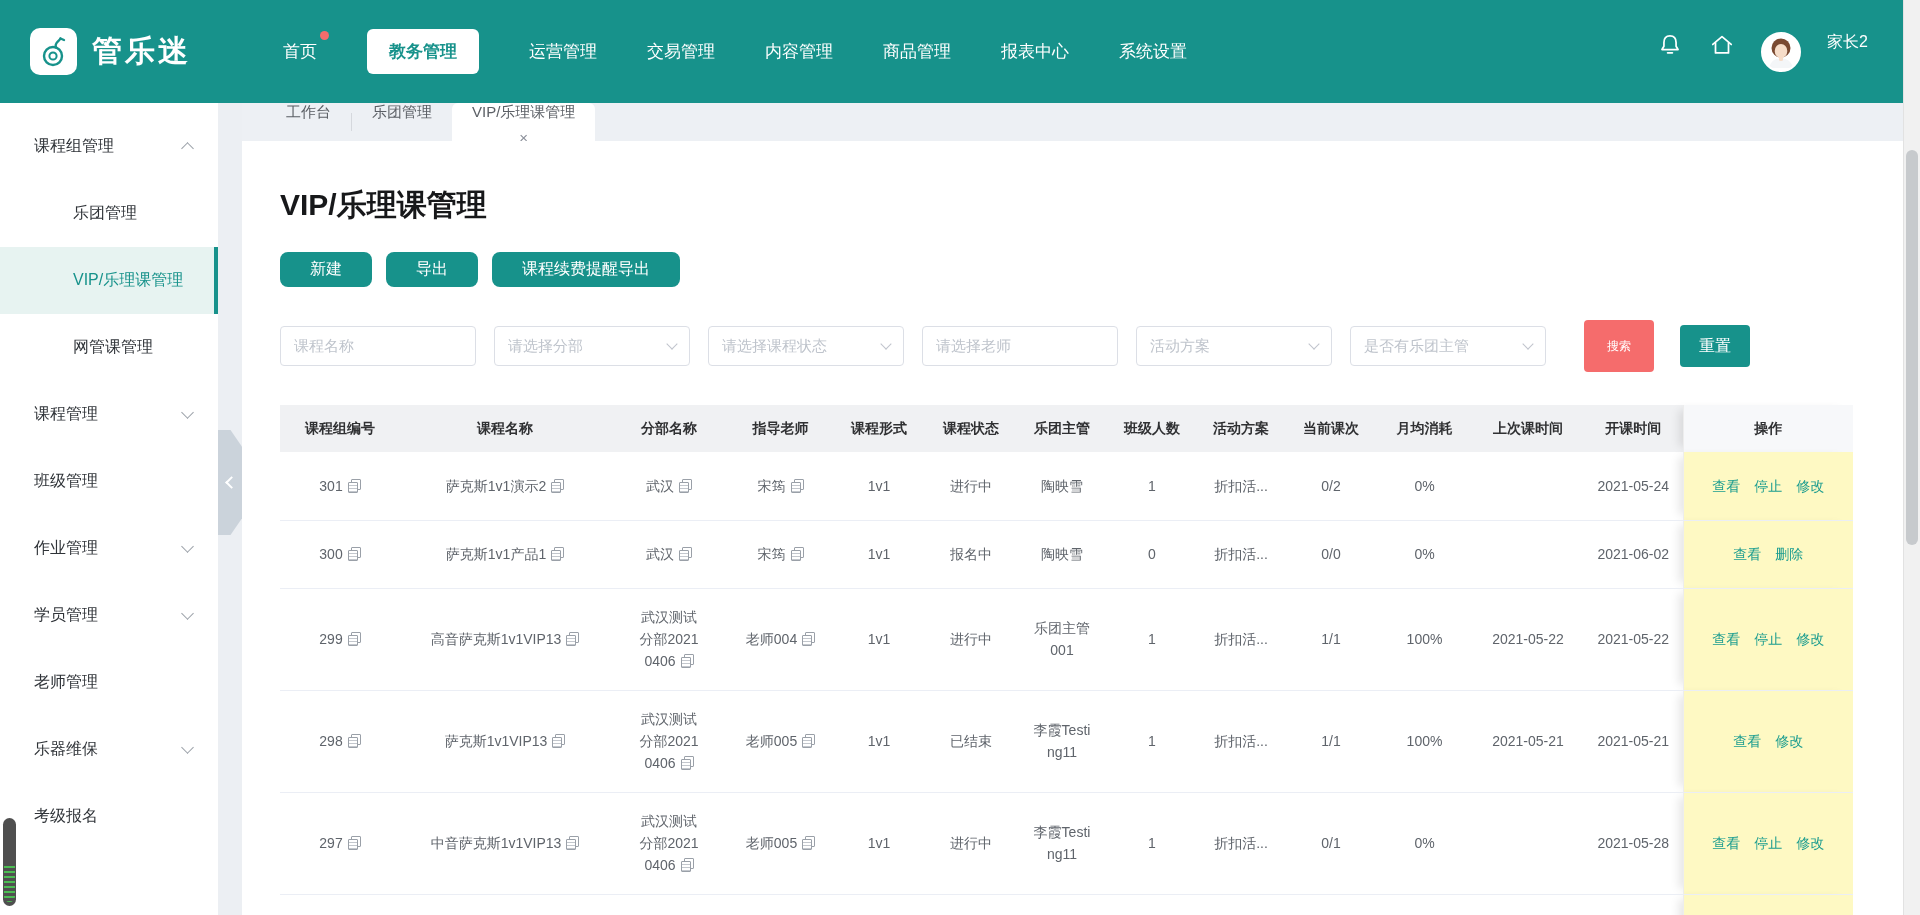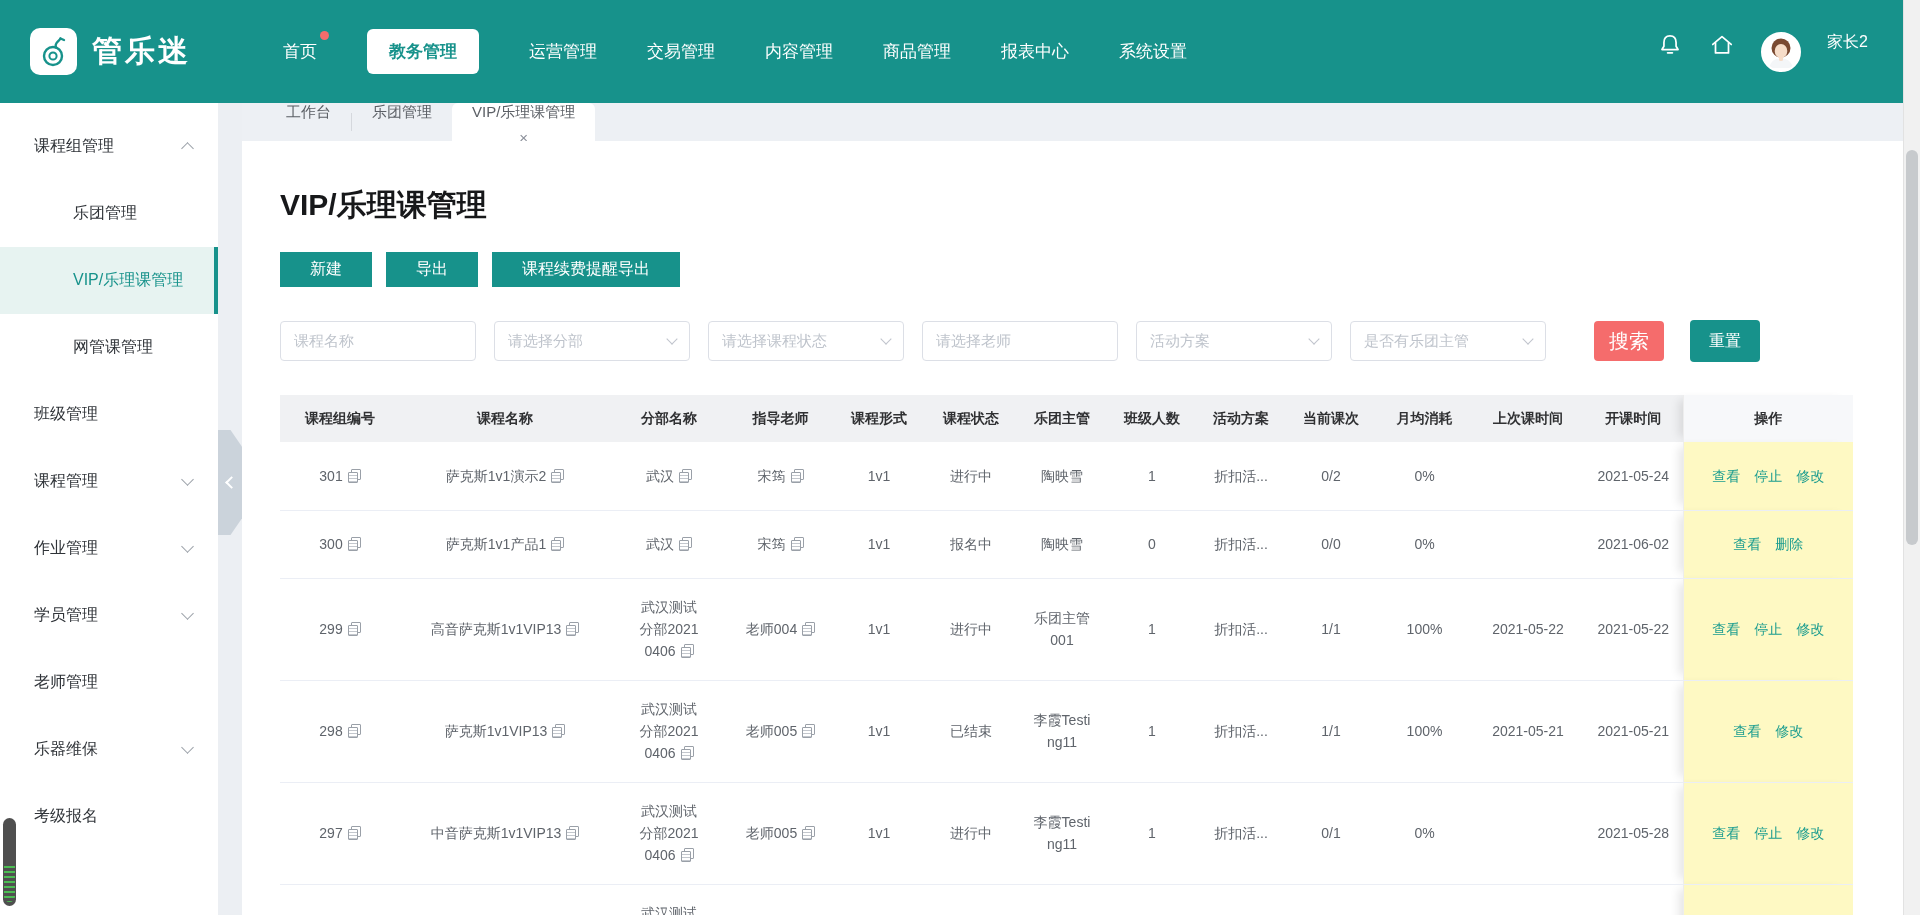--- a/index.html
+++ b/index.html
@@ -42,27 +42,27 @@
   .main{flex:1;display:flex;flex-direction:column;min-width:0;}
   .tabbar{height:38px;background:#edf0f4;display:flex;align-items:stretch;padding-left:24px;flex:none;}
   .tab{display:flex;align-items:center;gap:38px;padding:0 20px;font-size:15px;color:#5c6066;cursor:pointer;flex-direction:column;}
   .tab .tab-close{color:#8a8f99;font-size:15px;line-height:1;}
   .tab.active{background:#fff;border-radius:6px 6px 0 0;gap:8px;}
   .tab-sep{width:1px;background:#d5d8dd;margin:10px 0;}
 
   .content{flex:1;background:#fff;padding:44px 0 0 38px;overflow:hidden;position:relative;}
   .page-title{margin:0 0 26px;font-size:30px;font-weight:bold;color:#17181a;}
   .action-row{display:flex;gap:14px;margin-bottom:33px;}
-  .btn{height:35px;padding:0 30px;background:var(--accent);color:#fff;font-size:16px;border:none;border-radius:0;cursor:pointer;
+  .btn{height:35px;padding:0 30px;background:var(--accent);color:#fff;font-size:16px;border:none;border-radius:8px;cursor:pointer;
     font-family:inherit;white-space:nowrap;}
   .filter-row{display:flex;gap:18px;margin-bottom:33px;align-items:center;}
   .field{width:196px;height:40px;border:1px solid #dcdfe6;border-radius:4px;background:#fff;color:#bfc4cc;font-size:15px;
     display:flex;align-items:center;justify-content:space-between;padding:0 13px;cursor:text;}
   .field .chev{width:8px;height:8px;border-color:#c0c4cc;}
-  .btn-search{width:70px;height:40px;background:var(--danger);color:#fff;font-size:20px;border:none;border-radius:4px;cursor:pointer;margin-left:30px;font-family:inherit;}
+  .btn-search{width:70px;height:52px;background:var(--danger);color:#fff;font-size:12px;border:none;border-radius:4px;cursor:pointer;margin-left:20px;font-family:inherit;}
   .btn-reset{width:70px;height:42px;background:var(--accent);color:#fff;font-size:16px;border:none;border-radius:4px;cursor:pointer;margin-left:8px;font-family:inherit;}
 
   table.grid{border-collapse:collapse;table-layout:fixed;width:1573px;}
   .grid th{height:47px;background:#f0f1f3;font-size:14px;font-weight:bold;color:#303133;text-align:center;padding:0 4px;}
   .grid td{text-align:center;font-size:14px;color:#5f646b;border-bottom:1px solid #ebeef5;padding:6px;line-height:22px;word-break:break-all;vertical-align:middle;}
   .grid .fixed{background:#fef9c3;box-shadow:-9px 0 9px -5px rgba(0,0,0,0.10);border-left:1px solid #ededed;}
   .grid th.fixed{background:#f7f8fa;}
   .cellwrap{white-space:pre-line;}
   .copy-icon{display:inline-block;width:13px;height:14px;position:relative;margin-left:5px;vertical-align:-2px;cursor:pointer;}
   .copy-icon::before{content:"";position:absolute;top:0;right:0;width:8px;height:9px;border:1px solid #9aa0a8;border-radius:1px;}
@@ -139,25 +139,25 @@
         <div class="side-item sub">
           <span>乐团管理</span>
         </div>
         <div class="side-item sub active">
           <span>VIP/乐理课管理</span>
         </div>
         <div class="side-item sub">
           <span>网管课管理</span>
         </div>
         <div class="side-item">
-          <span>班级管理</span>
-        </div>
-        <div class="side-item">
           <span>课程管理</span>
           <span class="chev down"></span>
+        </div>
+        <div class="side-item">
+          <span>班级管理</span>
         </div>
         <div class="side-item">
           <span>作业管理</span>
           <span class="chev down"></span>
         </div>
         <div class="side-item">
           <span>学员管理</span>
           <span class="chev down"></span>
         </div>
         <div class="side-item">

